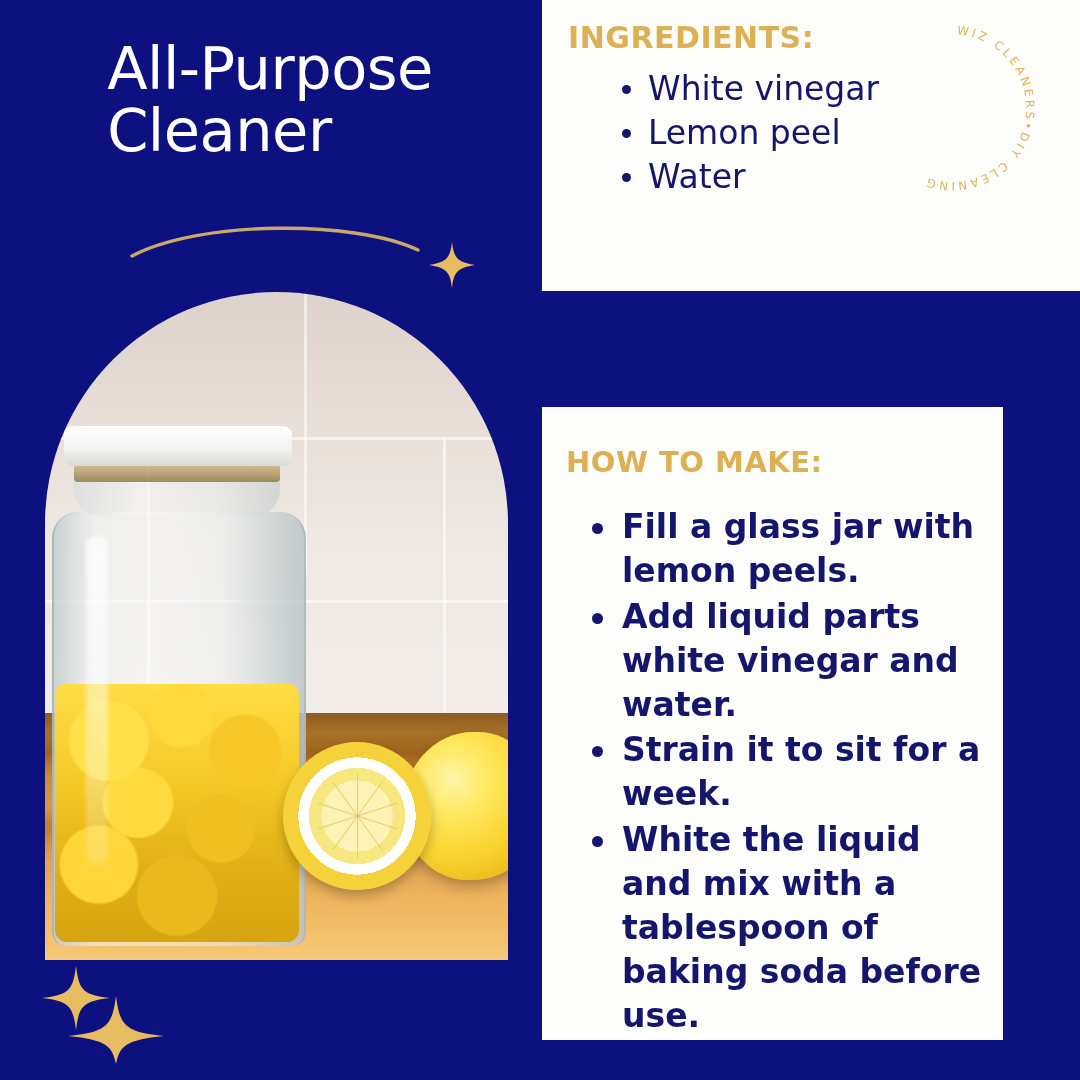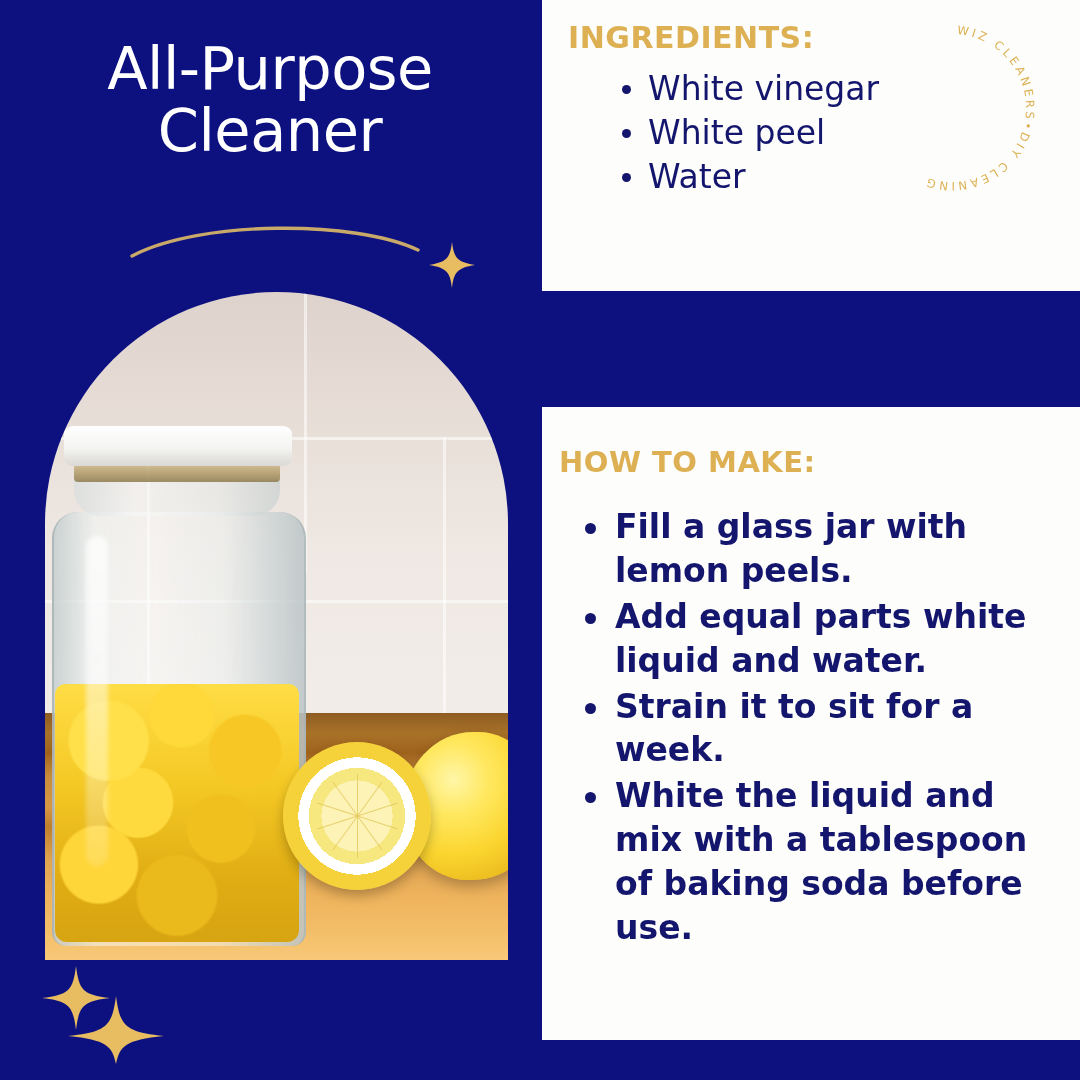--- a/index.html
+++ b/index.html
@@ -36,21 +36,20 @@
     align-items: center;
     justify-content: flex-start;
     padding-top: 38px;
     box-sizing: border-box;
   }
   .poster-title {
     color: #ffffff;
     font-size: 59px;
     line-height: 1.05;
     font-weight: 400;
-    text-align: center;
     letter-spacing: -0.5px;
     white-space: pre-line;
     font-family: "DejaVu Sans", "Liberation Sans", sans-serif;
   }
 
   
   .swoosh {
     position: absolute;
     left: 130px;
     top: 218px;
@@ -313,25 +312,25 @@
     top: 962px;
     width: 130px;
     height: 105px;
   }
 
   
   .howto-panel {
     position: absolute;
     left: 542px;
     top: 407px;
-    width: 538px;
+    width: 461px;
     height: 633px;
     background: #fdfdfb;
     box-sizing: border-box;
-    padding: 38px 18px 0 17px;
+    padding: 38px 18px 0 24px;
   }
   .howto-heading {
     color: #ddb153;
     font-size: 29px;
     font-weight: bold;
     letter-spacing: 0.5px;
   }
   .howto-list {
     list-style: none;
     margin: 26px 0 0 0;
@@ -378,21 +377,21 @@
   <div class="star-top">
     <svg width="50" height="50" viewBox="0 0 50 50">
       <path d="M25 2 C27 18, 30 22, 48 25 C30 28, 27 32, 25 48 C23 32, 20 28, 2 25 C20 22, 23 18, 25 2 Z" fill="#e8bd62"></path>
     </svg>
   </div>
 
   <div class="ingredients-panel">
     <div class="ingredients-heading">INGREDIENTS:</div>
     <ul class="ingredients-list">
       <li>White vinegar</li>
-      <li>White peel</li>
+      <li>Lemon peel</li>
       <li>Water</li>
     </ul>
   </div>
 
   <div class="logo-badge">
     <svg width="200" height="200" viewBox="0 0 200 200">
       <defs>
         <path id="circlepath" d="M 100,100 m -74,0 a 74,74 0 1,1 148,0 a 74,74 0 1,1 -148,0"></path>
       </defs>
       <text>
@@ -444,19 +443,19 @@
     <svg width="130" height="105" viewBox="0 0 130 105">
       <path d="M38 4 C41 28, 45 33, 72 36 C45 39, 41 44, 38 68 C35 44, 31 39, 4 36 C31 33, 35 28, 38 4 Z" fill="#e8bd62"></path>
       <path d="M78 34 C82 64, 87 70, 126 74 C87 78, 82 84, 78 102 C74 84, 69 78, 30 74 C69 70, 74 64, 78 34 Z" fill="#e8bd62"></path>
     </svg>
   </div>
 
   <div class="howto-panel">
     <div class="howto-heading">HOW TO MAKE:</div>
     <ul class="howto-list">
       <li>Fill a glass jar with lemon peels.</li>
-      <li>Add equal parts white liquid and water.</li>
+      <li>Add liquid parts white vinegar and water.</li>
       <li>Strain it to sit for a week.</li>
       <li>White the liquid and mix with a tablespoon of baking soda before use.</li>
     </ul>
   </div>
 
 </div>
 
 </body></html>

